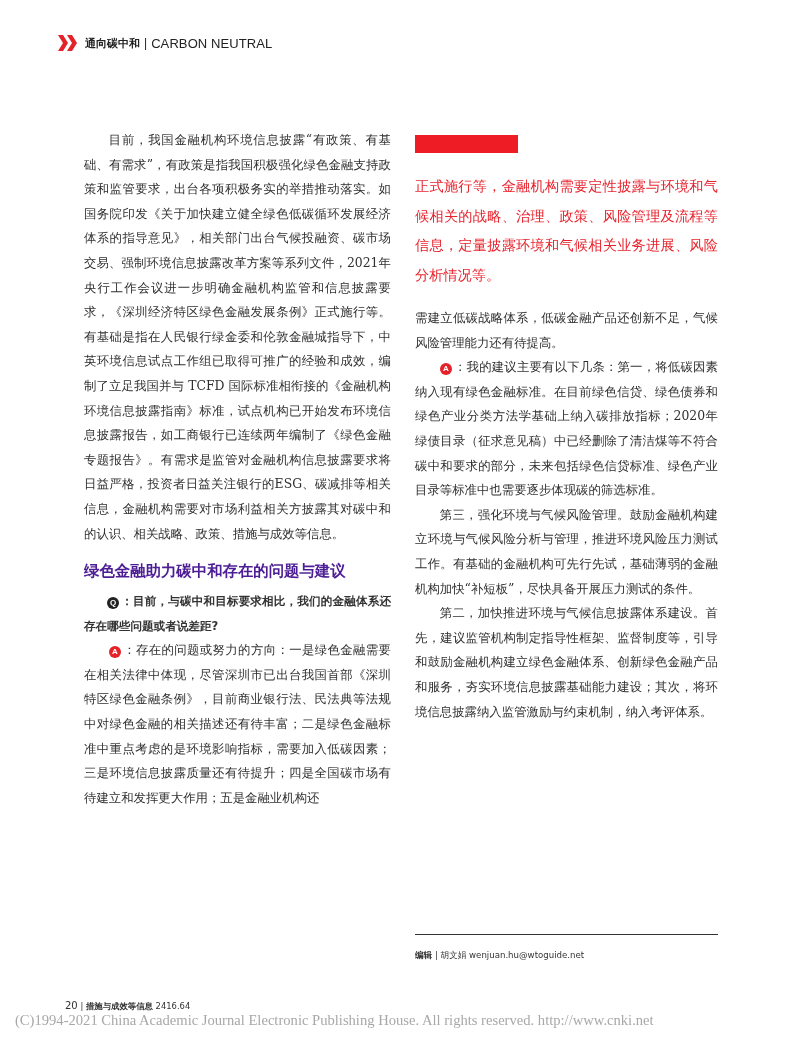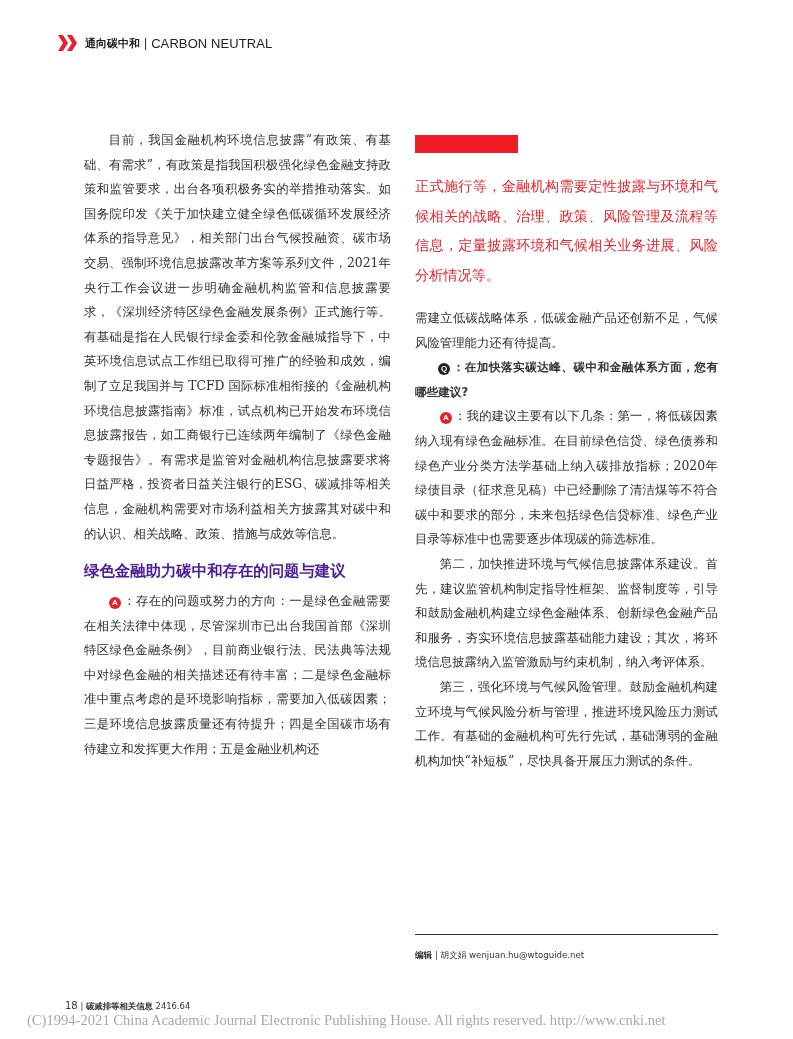--- a/index.html
+++ b/index.html
@@ -29,62 +29,62 @@
 
     .end-mark { display: inline-block; width: 11px; height: 11px; background: #e32229; vertical-align: -1px; margin-left: 4px; position: relative; }
     .end-mark svg { display: block; }
 
     .editor-rule { position: absolute; left: 415px; top: 934px; width: 303px; height: 1px; background: #333; }
     .editor { position: absolute; left: 415px; top: 950px; font-family: "DejaVu Sans", sans-serif; font-size: 8.6px; color: #333; white-space: nowrap; text-align: right; }
     .editor b { font-weight: bold; }
 
     .footer { position: absolute; left: 65px; top: 1000px; font-family: "DejaVu Sans", sans-serif; font-size: 8.4px; color: #333; white-space: nowrap; }
     .footer .pg { font-size: 10px; }
-    .copyright { position: absolute; left: 15px; top: 1012px; font-family: "Liberation Serif", serif; font-size: 14.6px; color: #a8a8a8; white-space: nowrap; margin-left: 12px; }
+    .copyright { position: absolute; left: 15px; top: 1012px; font-family: "Liberation Serif", serif; font-size: 14.6px; color: #a8a8a8; white-space: nowrap; }
   </style>
 </head>
 <body>
 
 <div class="header">
   <span class="chevrons">
     <svg width="20" height="16" viewBox="0 0 20 16">
       <polygon points="0,0 5,0 10,8 5,16 0,16 5,8" fill="#e32229"></polygon>
       <polygon points="9,0 14,0 19,8 14,16 9,16 14,8" fill="#e32229"></polygon>
     </svg>
   </span>
   <span class="hdr-cn">通向碳中和</span>
   <span class="hdr-sep">|</span>
   <span class="hdr-en">CARBON NEUTRAL</span>
 </div>
 
 <div class="col col-left">
   <p class="indent">目前，我国金融机构环境信息披露“有政策、有基础、有需求”，有政策是指我国积极强化绿色金融支持政策和监管要求，出台各项积极务实的举措推动落实。如国务院印发《关于加快建立健全绿色低碳循环发展经济体系的指导意见》，相关部门出台气候投融资、碳市场交易、强制环境信息披露改革方案等系列文件，2021年央行工作会议进一步明确金融机构监管和信息披露要求，《深圳经济特区绿色金融发展条例》正式施行等。有基础是指在人民银行绿金委和伦敦金融城指导下，中英环境信息试点工作组已取得可推广的经验和成效，编制了立足我国并与 TCFD 国际标准相衔接的《金融机构环境信息披露指南》标准，试点机构已开始发布环境信息披露报告，如工商银行已连续两年编制了《绿色金融专题报告》。有需求是监管对金融机构信息披露要求将日益严格，投资者日益关注银行的ESG、碳减排等相关信息，金融机构需要对市场利益相关方披露其对碳中和的认识、相关战略、政策、措施与成效等信息。</p>
   <h2 class="section-title">绿色金融助力碳中和存在的问题与建议</h2>
+  <p class="indent q"><span class="qbadge">Q</span><span>：目前，与碳中和目标要求相比，我们的金融体系还存在哪些问题或者说差距?</span></p>
   <p class="indent"><span class="abadge">A</span><span>：存在的问题或努力的方向：一是绿色金融需要在相关法律中体现，尽管深圳市已出台我国首部《深圳特区绿色金融条例》，目前商业银行法、民法典等法规中对绿色金融的相关描述还有待丰富；二是绿色金融标准中重点考虑的是环境影响指标，需要加入低碳因素；三是环境信息披露质量还有待提升；四是全国碳市场有待建立和发挥更大作用；五是金融业机构还</span></p>
 </div>
 
 <div class="red-bar"></div>
 <div class="pull-quote">正式施行等，金融机构需要定性披露与环境和气候相关的战略、治理、政策、风险管理及流程等信息，定量披露环境和气候相关业务进展、风险分析情况等。</div>
 
 <div class="col col-right">
   <p>需建立低碳战略体系，低碳金融产品还创新不足，气候风险管理能力还有待提高。</p>
-  <p class="indent q"><span class="qbadge">Q</span><span>：在加快落实碳达峰、碳中和金融体系方面，您有哪些建议?</span></p>
   <p class="indent"><span class="abadge">A</span><span>：我的建议主要有以下几条：第一，将低碳因素纳入现有绿色金融标准。在目前绿色信贷、绿色债券和绿色产业分类方法学基础上纳入碳排放指标；2020年绿债目录（征求意见稿）中已经删除了清洁煤等不符合碳中和要求的部分，未来包括绿色信贷标准、绿色产业目录等标准中也需要逐步体现碳的筛选标准。</span></p>
+  <p class="indent">第三，强化环境与气候风险管理。鼓励金融机构建立环境与气候风险分析与管理，推进环境风险压力测试工作。有基础的金融机构可先行先试，基础薄弱的金融机构加快“补短板”，尽快具备开展压力测试的条件。</p>
   <p class="indent">第二，加快推进环境与气候信息披露体系建设。首先，建议监管机构制定指导性框架、监督制度等，引导和鼓励金融机构建立绿色金融体系、创新绿色金融产品和服务，夯实环境信息披露基础能力建设；其次，将环境信息披露纳入监管激励与约束机制，纳入考评体系。</p>
-  <p class="indent">第三，强化环境与气候风险管理。鼓励金融机构建立环境与气候风险分析与管理，推进环境风险压力测试工作。有基础的金融机构可先行先试，基础薄弱的金融机构加快“补短板”，尽快具备开展压力测试的条件。</p>
 </div>
 
 <div class="editor-rule"></div>
 <div class="editor">
   <b>编辑</b>
   <span>|</span>
   <span>胡文娟</span>
   <span>wenjuan.hu@wtoguide.net</span>
 </div>
 
 <div class="footer">
-  <span class="pg">18</span>
+  <span class="pg">20</span>
   <span>|</span>
-  <b>碳减排等相关信息</b>
+  <b>措施与成效等信息</b>
   <span>2416.64</span>
 </div>
 
 <div class="copyright">(C)1994-2021 China Academic Journal Electronic Publishing House. All rights reserved.    http://www.cnki.net</div>
 
 </body></html>

